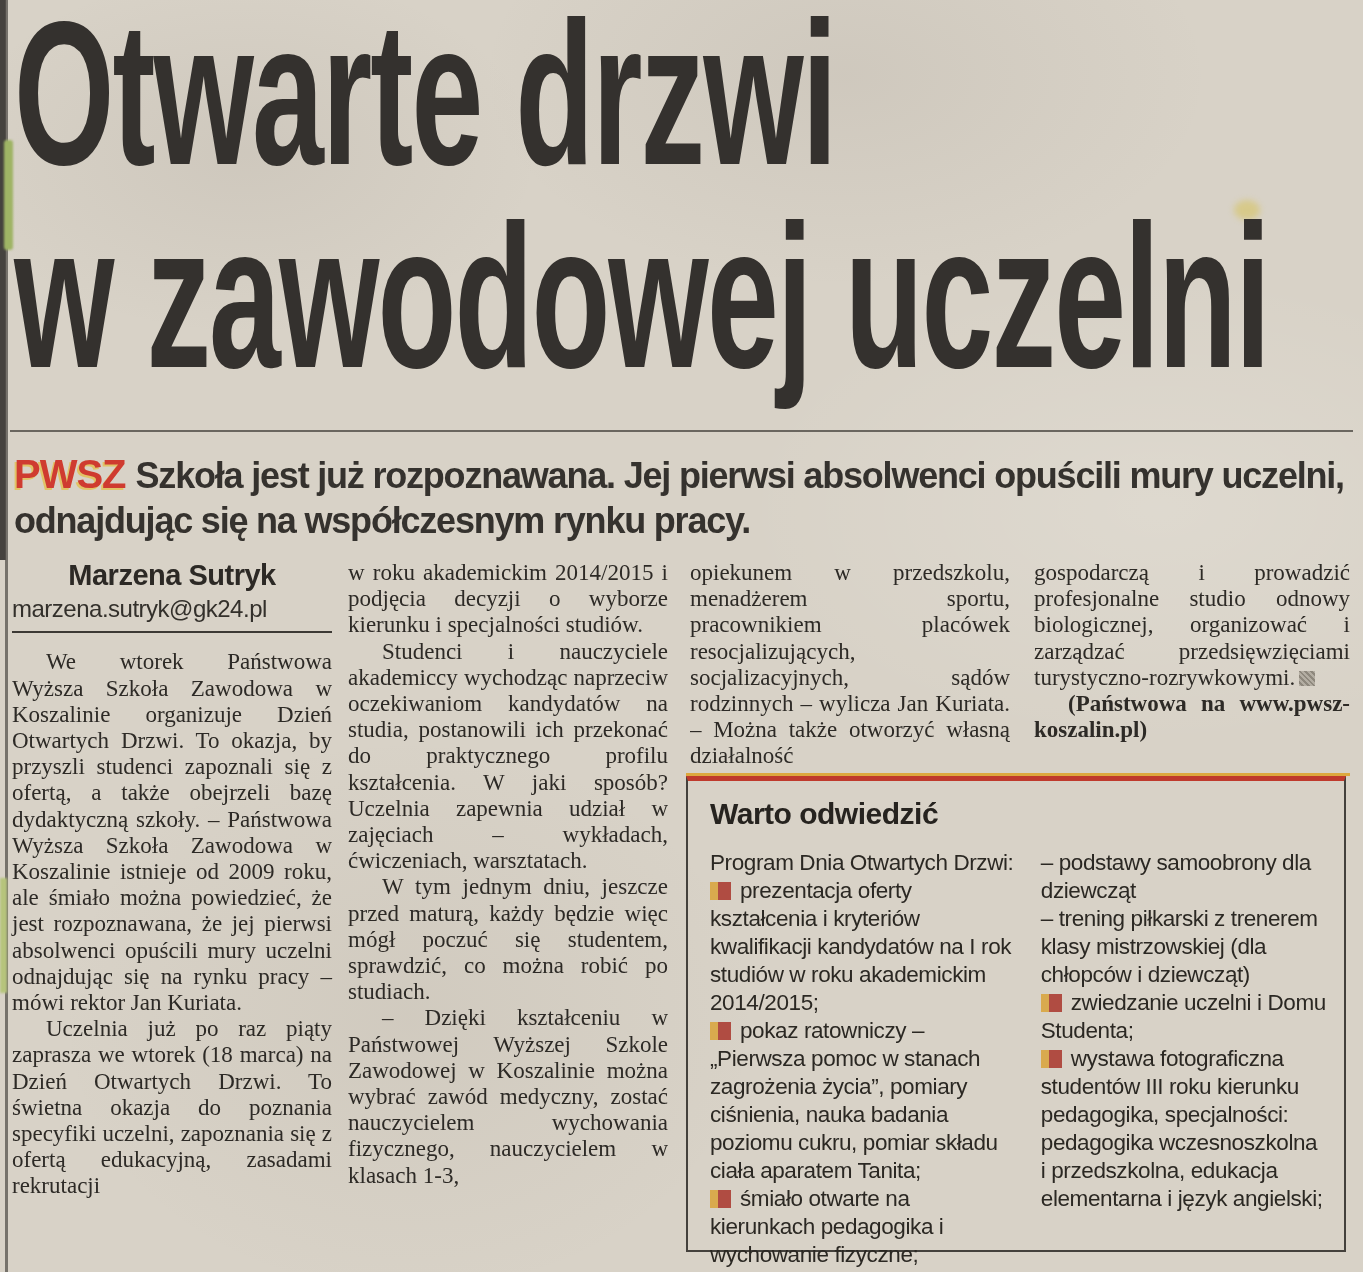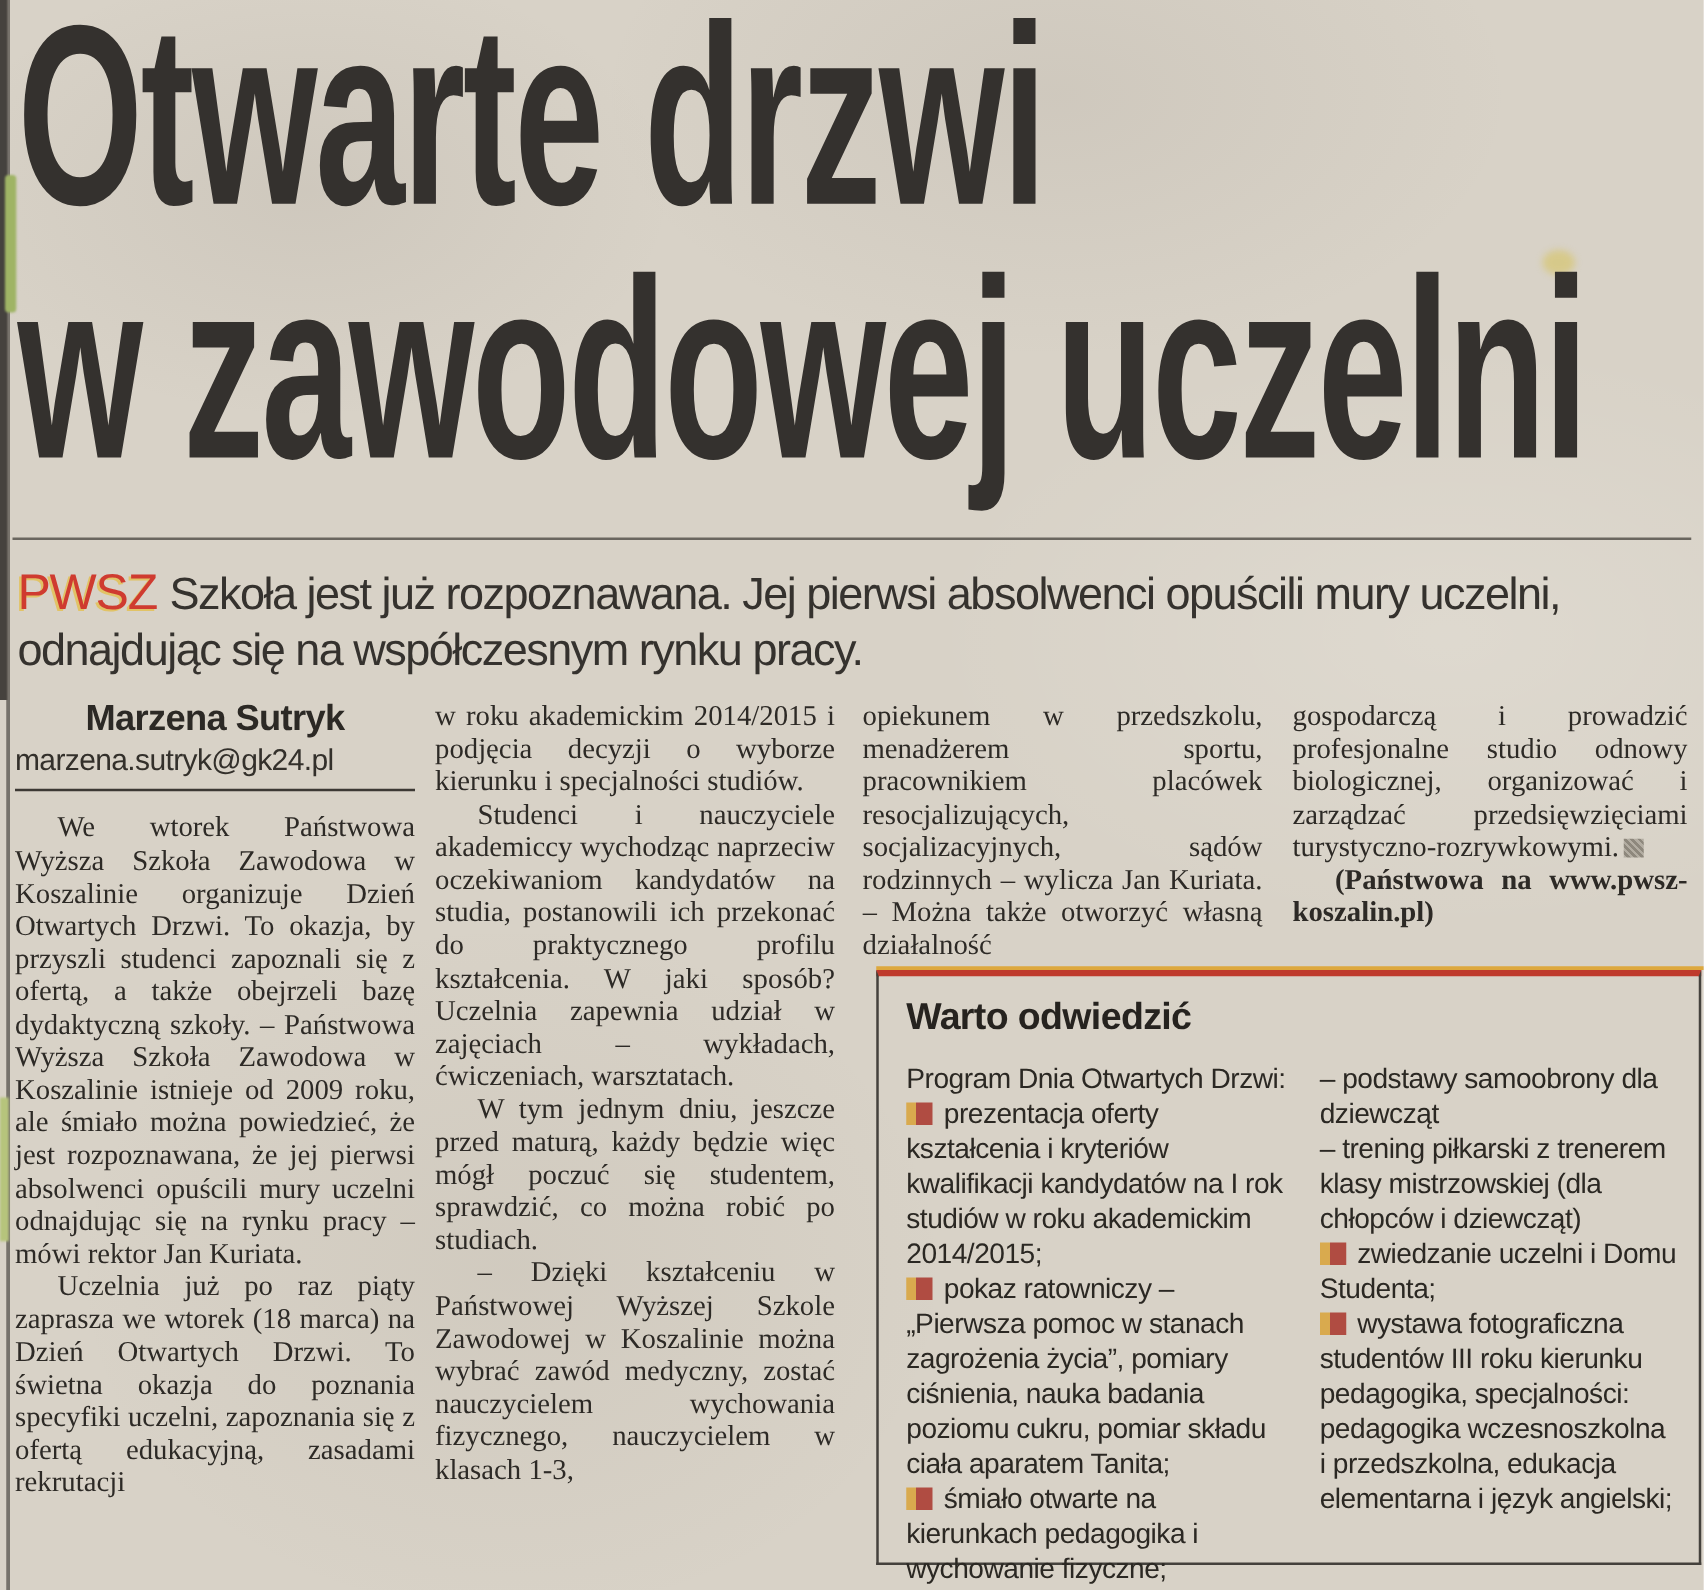--- a/index.html
+++ b/index.html
@@ -25,21 +25,21 @@
 
   
   .headline{position:absolute;left:14px;top:-8px;
     font-family:"Liberation Sans", sans-serif;font-weight:bold;
     font-size:205px;line-height:0.99;letter-spacing:-0.015em;color:#34312e;
     transform:scaleX(0.63);transform-origin:left top;white-space:nowrap;}
   .rule-top{position:absolute;left:10px;top:430px;width:1343px;height:2px;background:#6a665f;}
 
   
   .lede{position:absolute;left:14px;top:452px;width:1336px;
-    font-family:"Liberation Sans", sans-serif;font-weight:normal;
+    font-family:"Liberation Sans", sans-serif;font-weight:bold;
     font-size:36px;line-height:45px;letter-spacing:-1.2px;color:#35322e;}
   .kicker{color:#cf3b30;font-size:40px;letter-spacing:-1px;
     text-shadow:-2px 2px 0 rgba(228,190,70,0.75);margin-right:10px;}
 
   
   .textcol{position:absolute;top:560px;font-size:23px;line-height:26.2px;
     text-align:justify;color:#2d2a26;}
   .c1{left:12px;width:320px;}
   .c2{left:348px;width:320px;}
   .c3{left:690px;width:320px;height:212px;overflow:hidden;}
@@ -50,21 +50,21 @@
     font-size:29px;letter-spacing:-0.5px;color:#2c2925;margin:2px 0 8px 0;text-align:center;}
   .byline-email{font-family:"Liberation Sans", sans-serif;font-size:24px;letter-spacing:-0.5px;
     color:#33302b;border-bottom:2px solid #3c3934;padding-bottom:9px;margin-bottom:16px;text-align:left;}
   .bold-serif{font-weight:bold;}
   .endmark{display:inline-block;width:16px;height:15px;margin-left:4px;vertical-align:-1px;
     background:repeating-linear-gradient(45deg,#b3ada2 0 2px,#8e887d 2px 4px);}
 
   
   .infobox{position:absolute;left:686px;top:776px;width:660px;height:476px;
     box-sizing:border-box;border:2px solid #44413c;border-top:5px solid #bf3a2c;
-    padding:12px 18px 0 22px;margin-left:15px;}
+    padding:12px 18px 0 22px;}
   .infobox::before{content:"";position:absolute;left:-2px;top:-8px;width:664px;height:3px;background:#dda83e;}
   .box-title{font-family:"Liberation Sans", sans-serif;font-weight:bold;
     font-size:30px;letter-spacing:-0.5px;color:#26231f;margin:4px 0 18px 0;}
   .box-cols{display:flex;gap:26px;}
   .box-col{font-family:"Liberation Sans", sans-serif;font-size:22.5px;
     line-height:28px;letter-spacing:-0.4px;color:#2b2823;}
   .box-col.l{width:312px;}
   .box-col.r{width:292px;}
   .box-item{margin:0;}
   .sq{display:inline-block;width:21px;height:18px;margin-right:9px;vertical-align:-2px;

